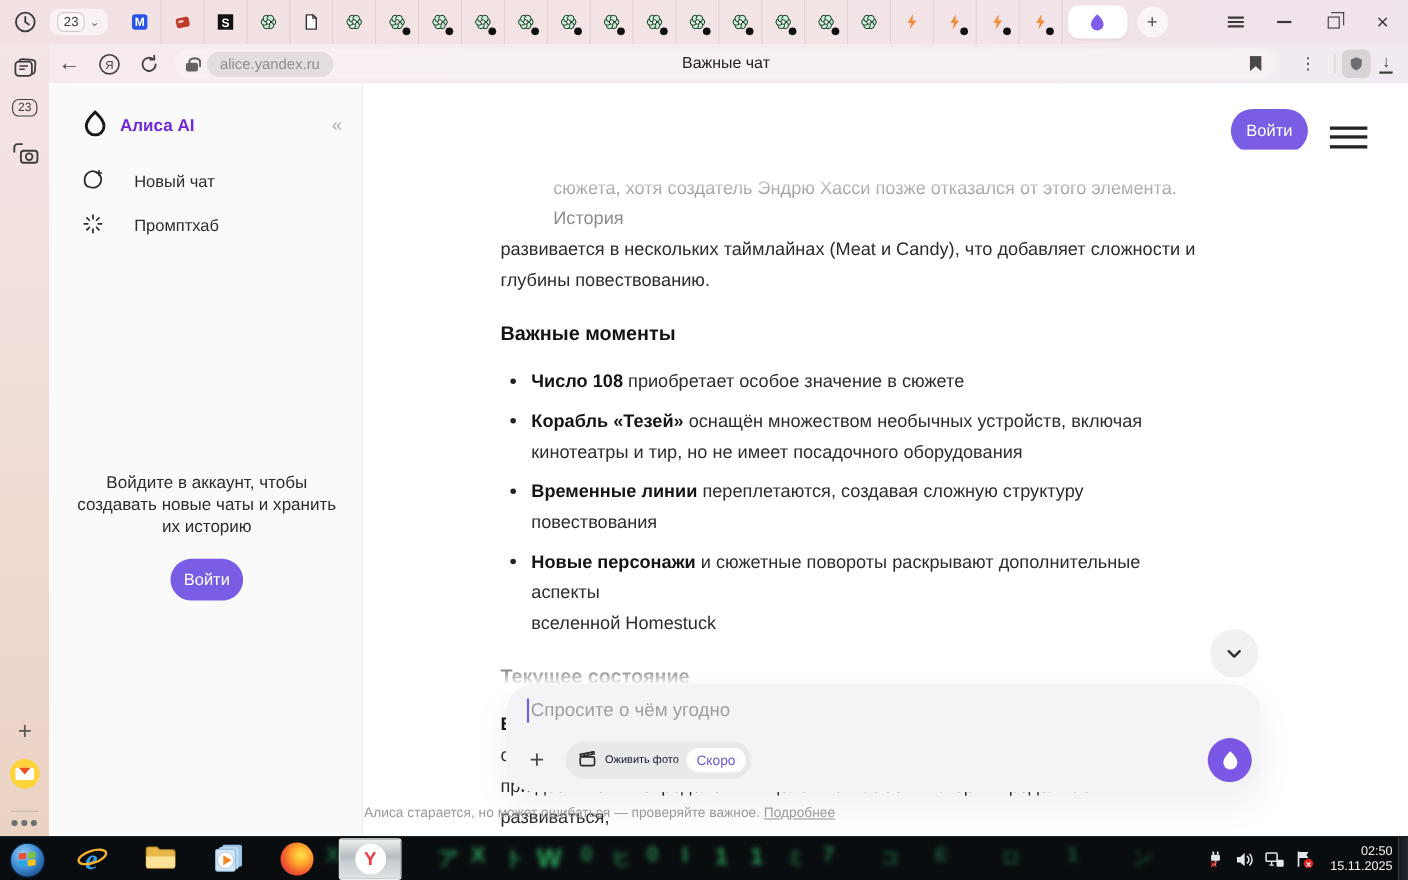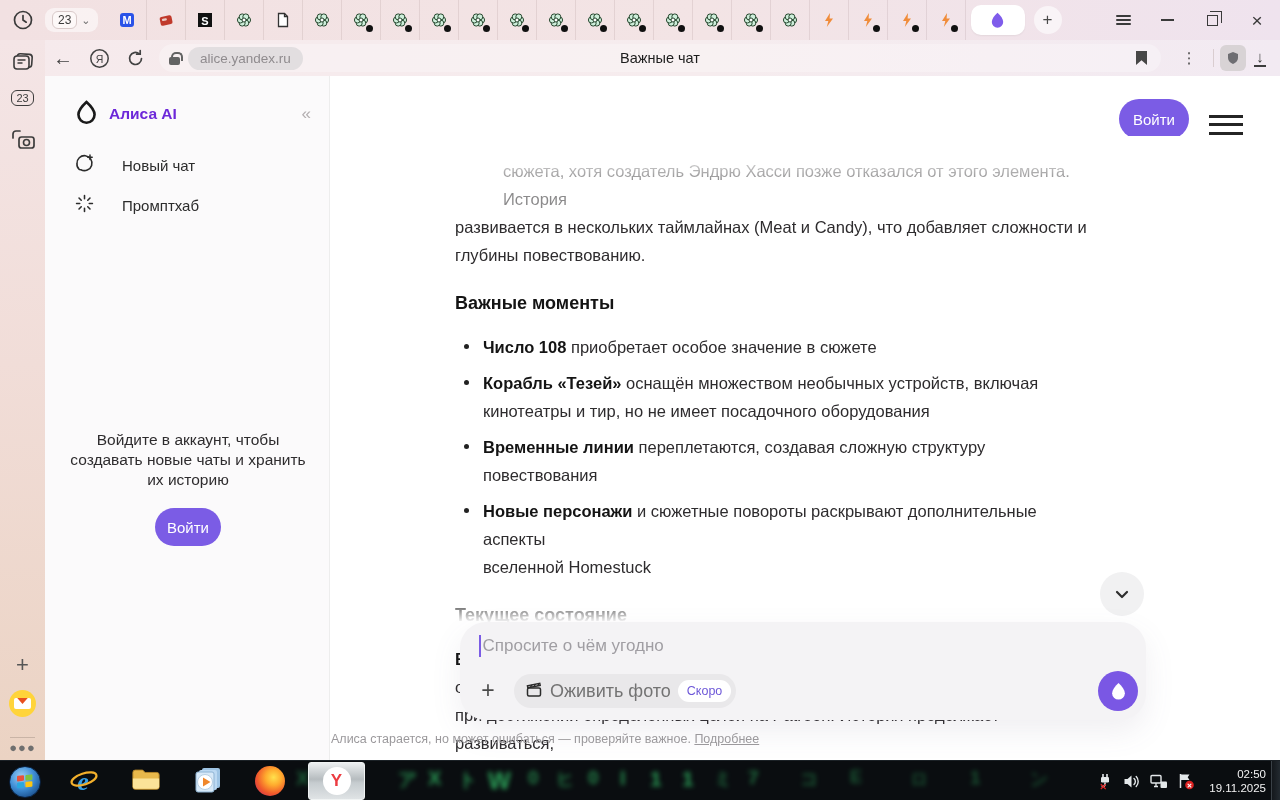--- a/index.html
+++ b/index.html
@@ -90,21 +90,21 @@
 
   
   .composer { position:absolute; left:415px; top:546px; width:686px; height:98px; border-radius:26px;
     background:#f4f3f5; box-shadow:0 12px 30px rgba(110,100,125,.10); }
   .phrow { position:absolute; left:19px; top:13px; display:flex; align-items:center; }
   .caret { width:1.5px; height:22px; background:#7b5ce5; margin-right:2px; }
   .placeholder { font-size:17px; color:#a09ea3; }
   .plusbtn { position:absolute; left:16px; bottom:18px; width:24px; height:24px; background:none; border:none; font-size:23px; line-height:22px; color:#4a4a4a; cursor:pointer; font-family:"Liberation Sans",sans-serif; }
   .actionpill { position:absolute; left:54px; bottom:12px; height:34px; border:none; border-radius:17px; background:#e9e8ea;
     display:flex; align-items:center; gap:7px; padding:0 5px 0 12px; cursor:pointer; font-family:"Liberation Sans",sans-serif; }
-  .actionpill .lbl { font-size:18px; color:#737373; }
+  .actionpill .lbl { font-size:10px; color:#0f172a; }
   .soon { background:#fff; border-radius:13px; padding:4px 9px; font-size:12.5px; color:#6d57d8; }
   .alicebtn { position:absolute; right:8px; bottom:9px; width:40px; height:40px; border-radius:50%; border:none;
     background:#7a57e4; display:flex; align-items:center; justify-content:center; cursor:pointer; }
 
   .disclaimer { position:absolute; left:286px; right:0; top:656px; text-align:left; font-size:12.5px; color:#9b999c; }
   .disclaimer a { color:#9b999c; text-decoration:underline; cursor:pointer; }
 
   
   .taskbar { position:absolute; left:0; top:760px; width:1280px; height:40px; background:#0a0d10; border-top:1px solid #1b2126; overflow:hidden; }
   .mglyph { position:absolute; top:6px; color:#2fae5f; font-weight:bold; filter:blur(2.5px); pointer-events:none; }
@@ -643,19 +643,19 @@
             <svg width="18" height="17" viewBox="0 0 18 17">
               <path d="M3.5 1 v14" stroke="#e4e8ea" stroke-width="1.5"></path>
               <path d="M4 1.5 h8.5 l-1.8 2.8 1.8 2.8 h-8.5 z" fill="#e4e8ea"></path>
               <circle cx="12.5" cy="12" r="4.3" fill="#d22"></circle>
               <text x="12.5" y="15" font-size="6.5" font-weight="bold" fill="#fff" text-anchor="middle">✕</text>
             </svg>
           </span>
         </span>
       <div class="clockblk">
         <div>02:50</div>
-        <div>19.11.2025</div>
+        <div>15.11.2025</div>
       </div>
     </div>
     <div class="showdesk"></div>
   </div>
 
 </div>
 
 </body></html>

